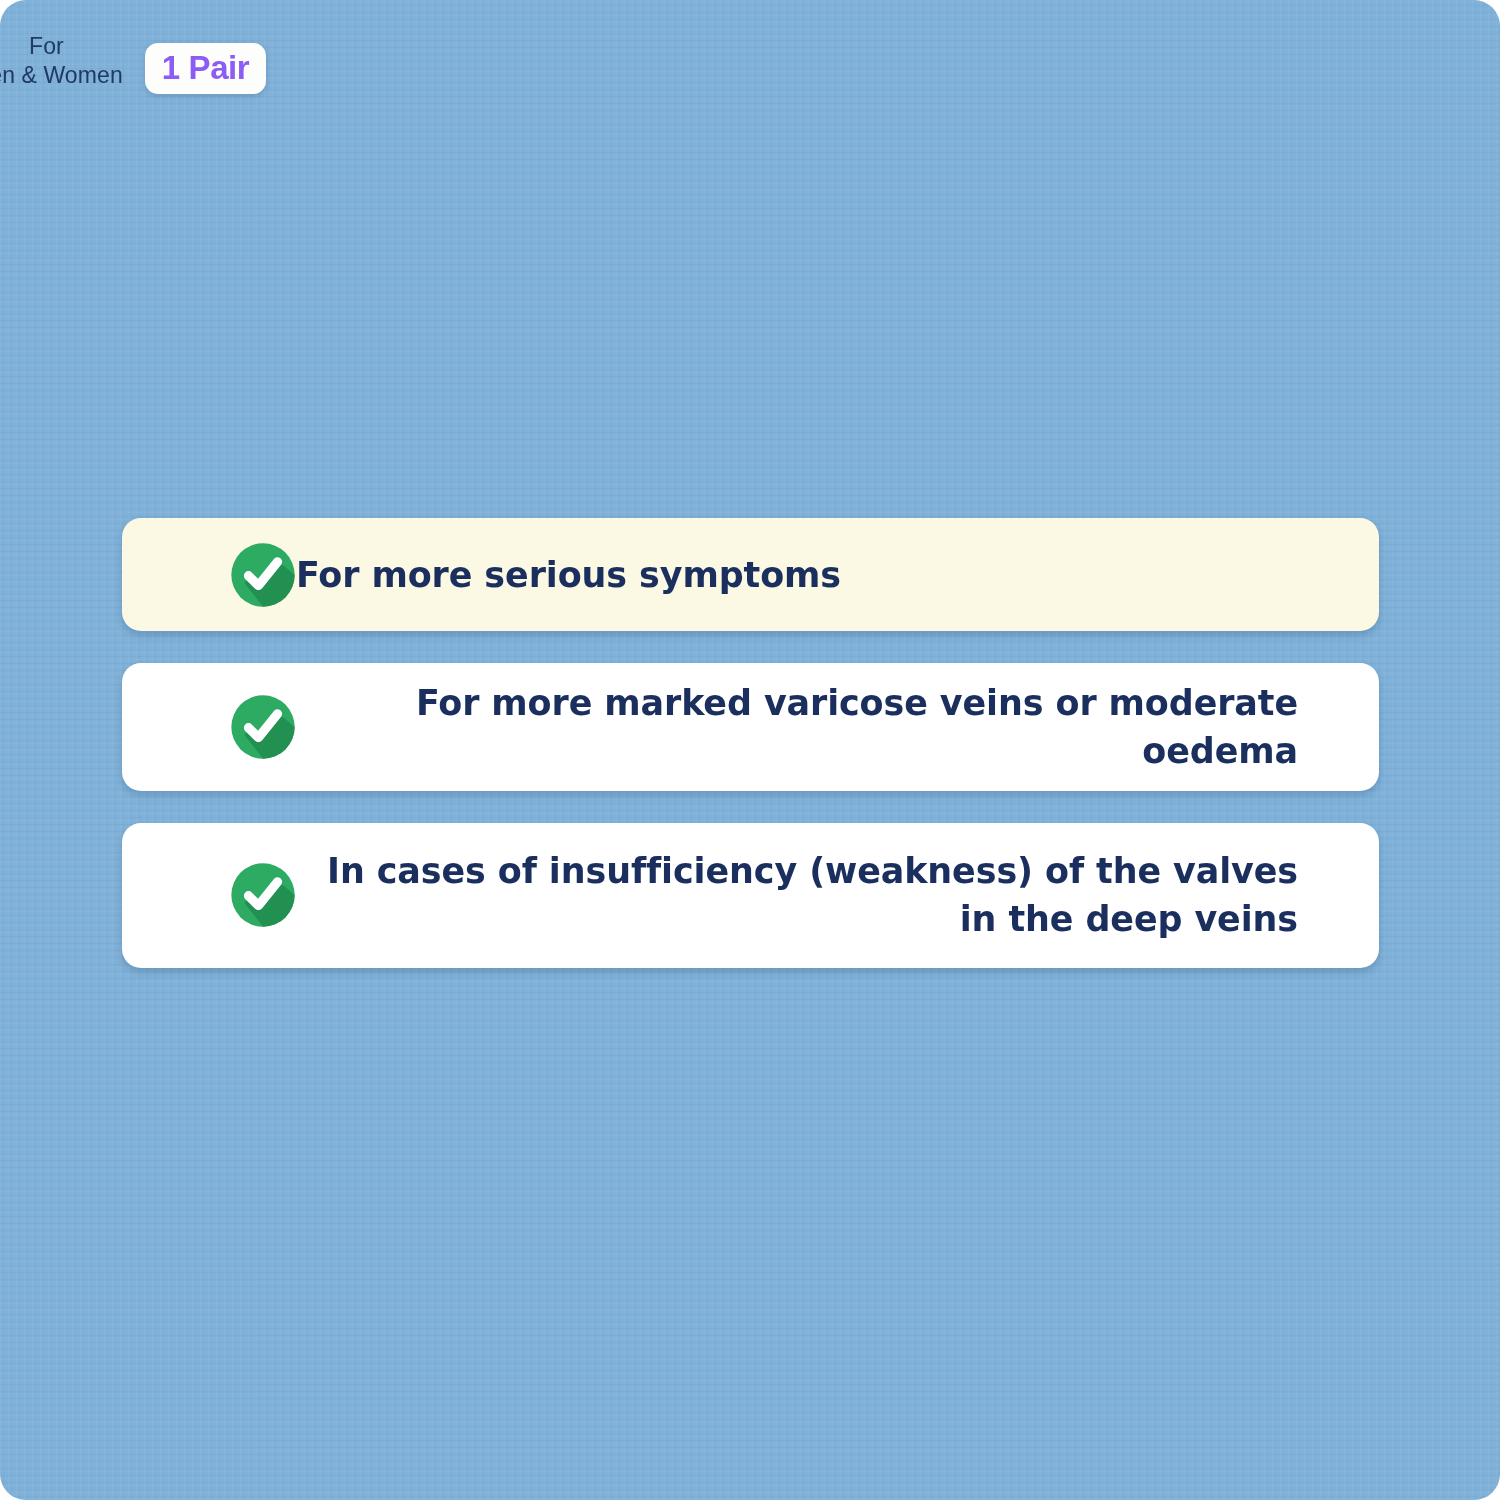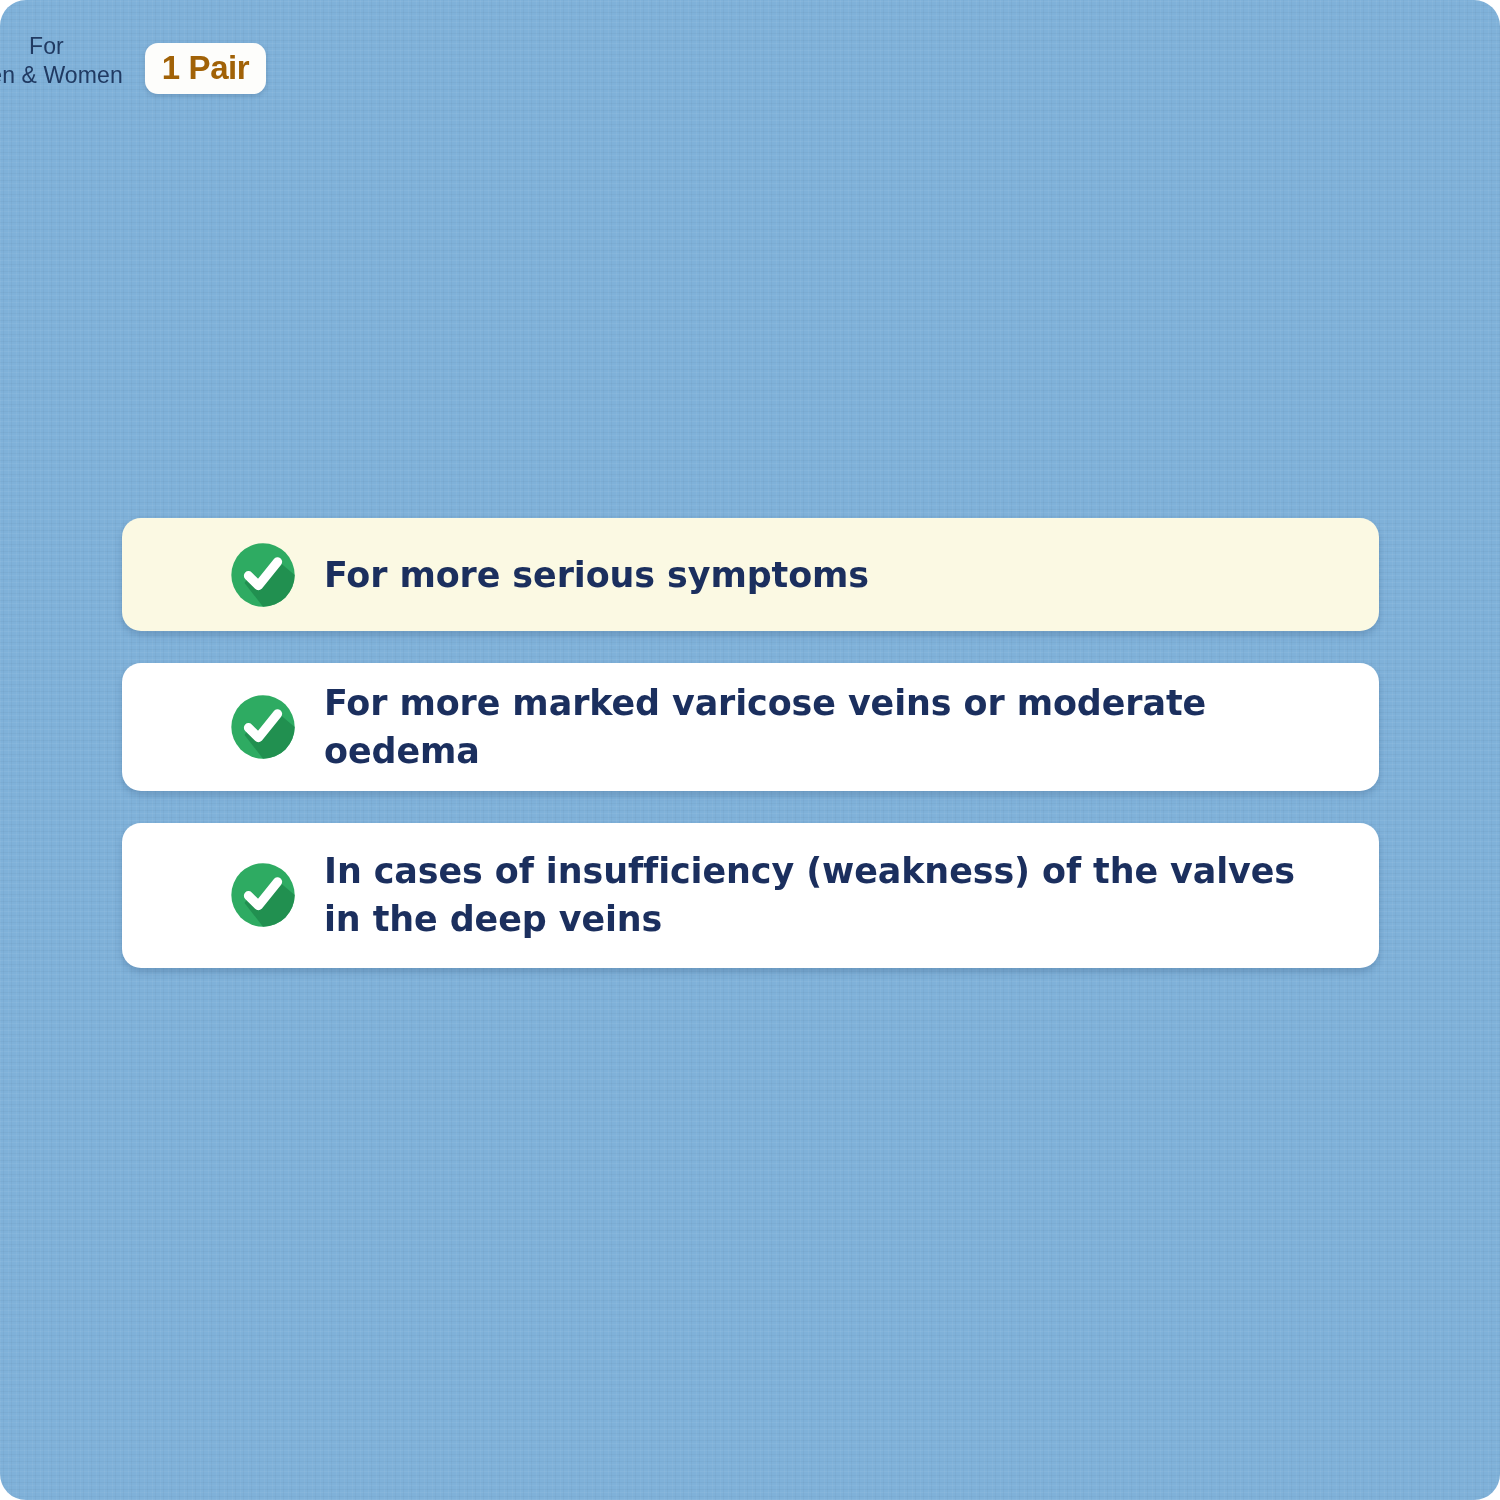--- a/index.html
+++ b/index.html
@@ -71,21 +71,21 @@
     color: #203a62;
     font-family: "Liberation Sans", sans-serif;
     font-size: 23px;
     line-height: 1.28;
     letter-spacing: 0.1px;
     white-space: nowrap;
   }
 
   .pair-badge {
     background: #fdfdfb;
-    color: #a16207;
+    color: #8b5cf6;
     border-radius: 13px;
     padding: 8px 17px 10px 17px;
     font-family: "Liberation Sans", sans-serif;
     font-weight: bold;
     font-size: 33px;
     line-height: 1;
     letter-spacing: -0.4px;
     box-shadow: 0 2px 5px rgba(20,45,80,0.18);
     white-space: nowrap;
     margin-top: 15px;
@@ -131,30 +131,29 @@
     left: 122px;
     width: 1257px;
     display: flex;
     flex-direction: column;
     gap: 32px;
   }
 
   .card {
     display: flex;
     align-items: center;
-    gap: 28px;
     min-height: 113px;
     box-sizing: border-box;
     padding: 16px 50px 16px 108px;
     border-radius: 19px;
     box-shadow: 0 4px 7px rgba(25,55,95,0.22);
   }
 
   .card.cream { background: #fbf9e3; }
-  .card.white { background: #ffffff; }
+  .card.white { background: #ffffff; text-align: right; }
   .card.tall  { min-height: 145px; }
 
   
   .check-icon {
     flex: 0 0 auto;
     width: 66px;
     height: 66px;
     display: block;
   }
 

